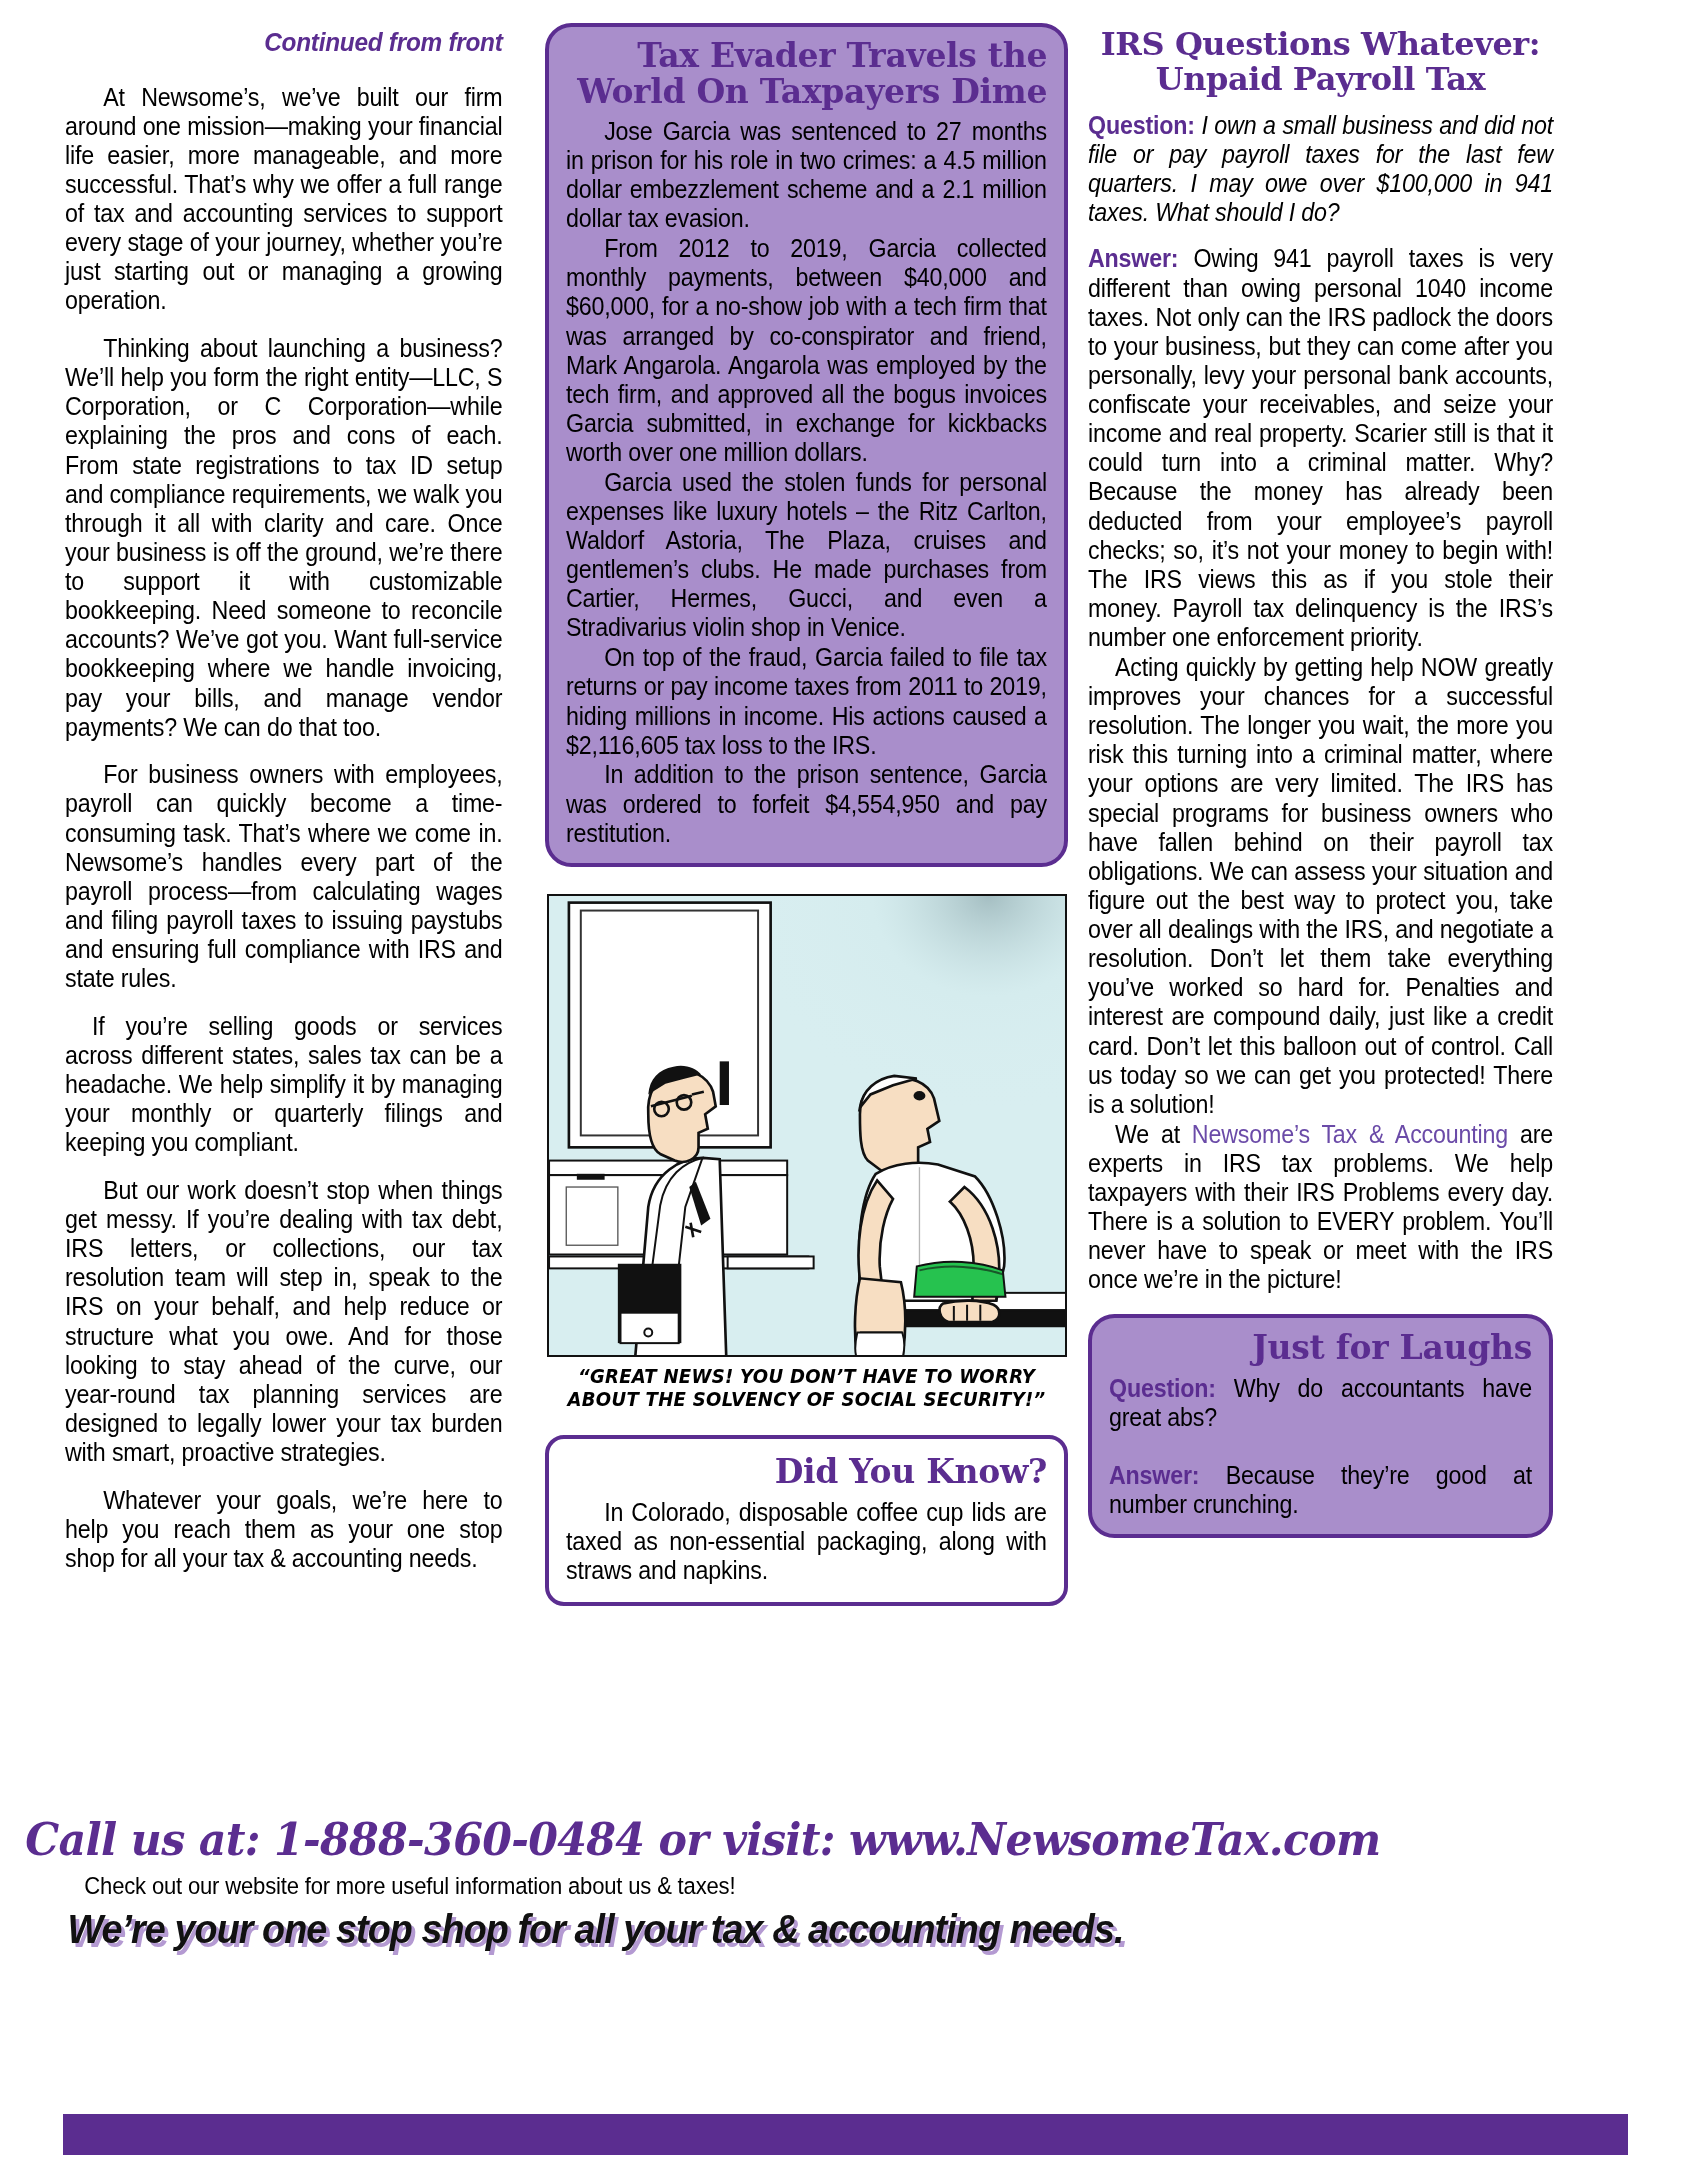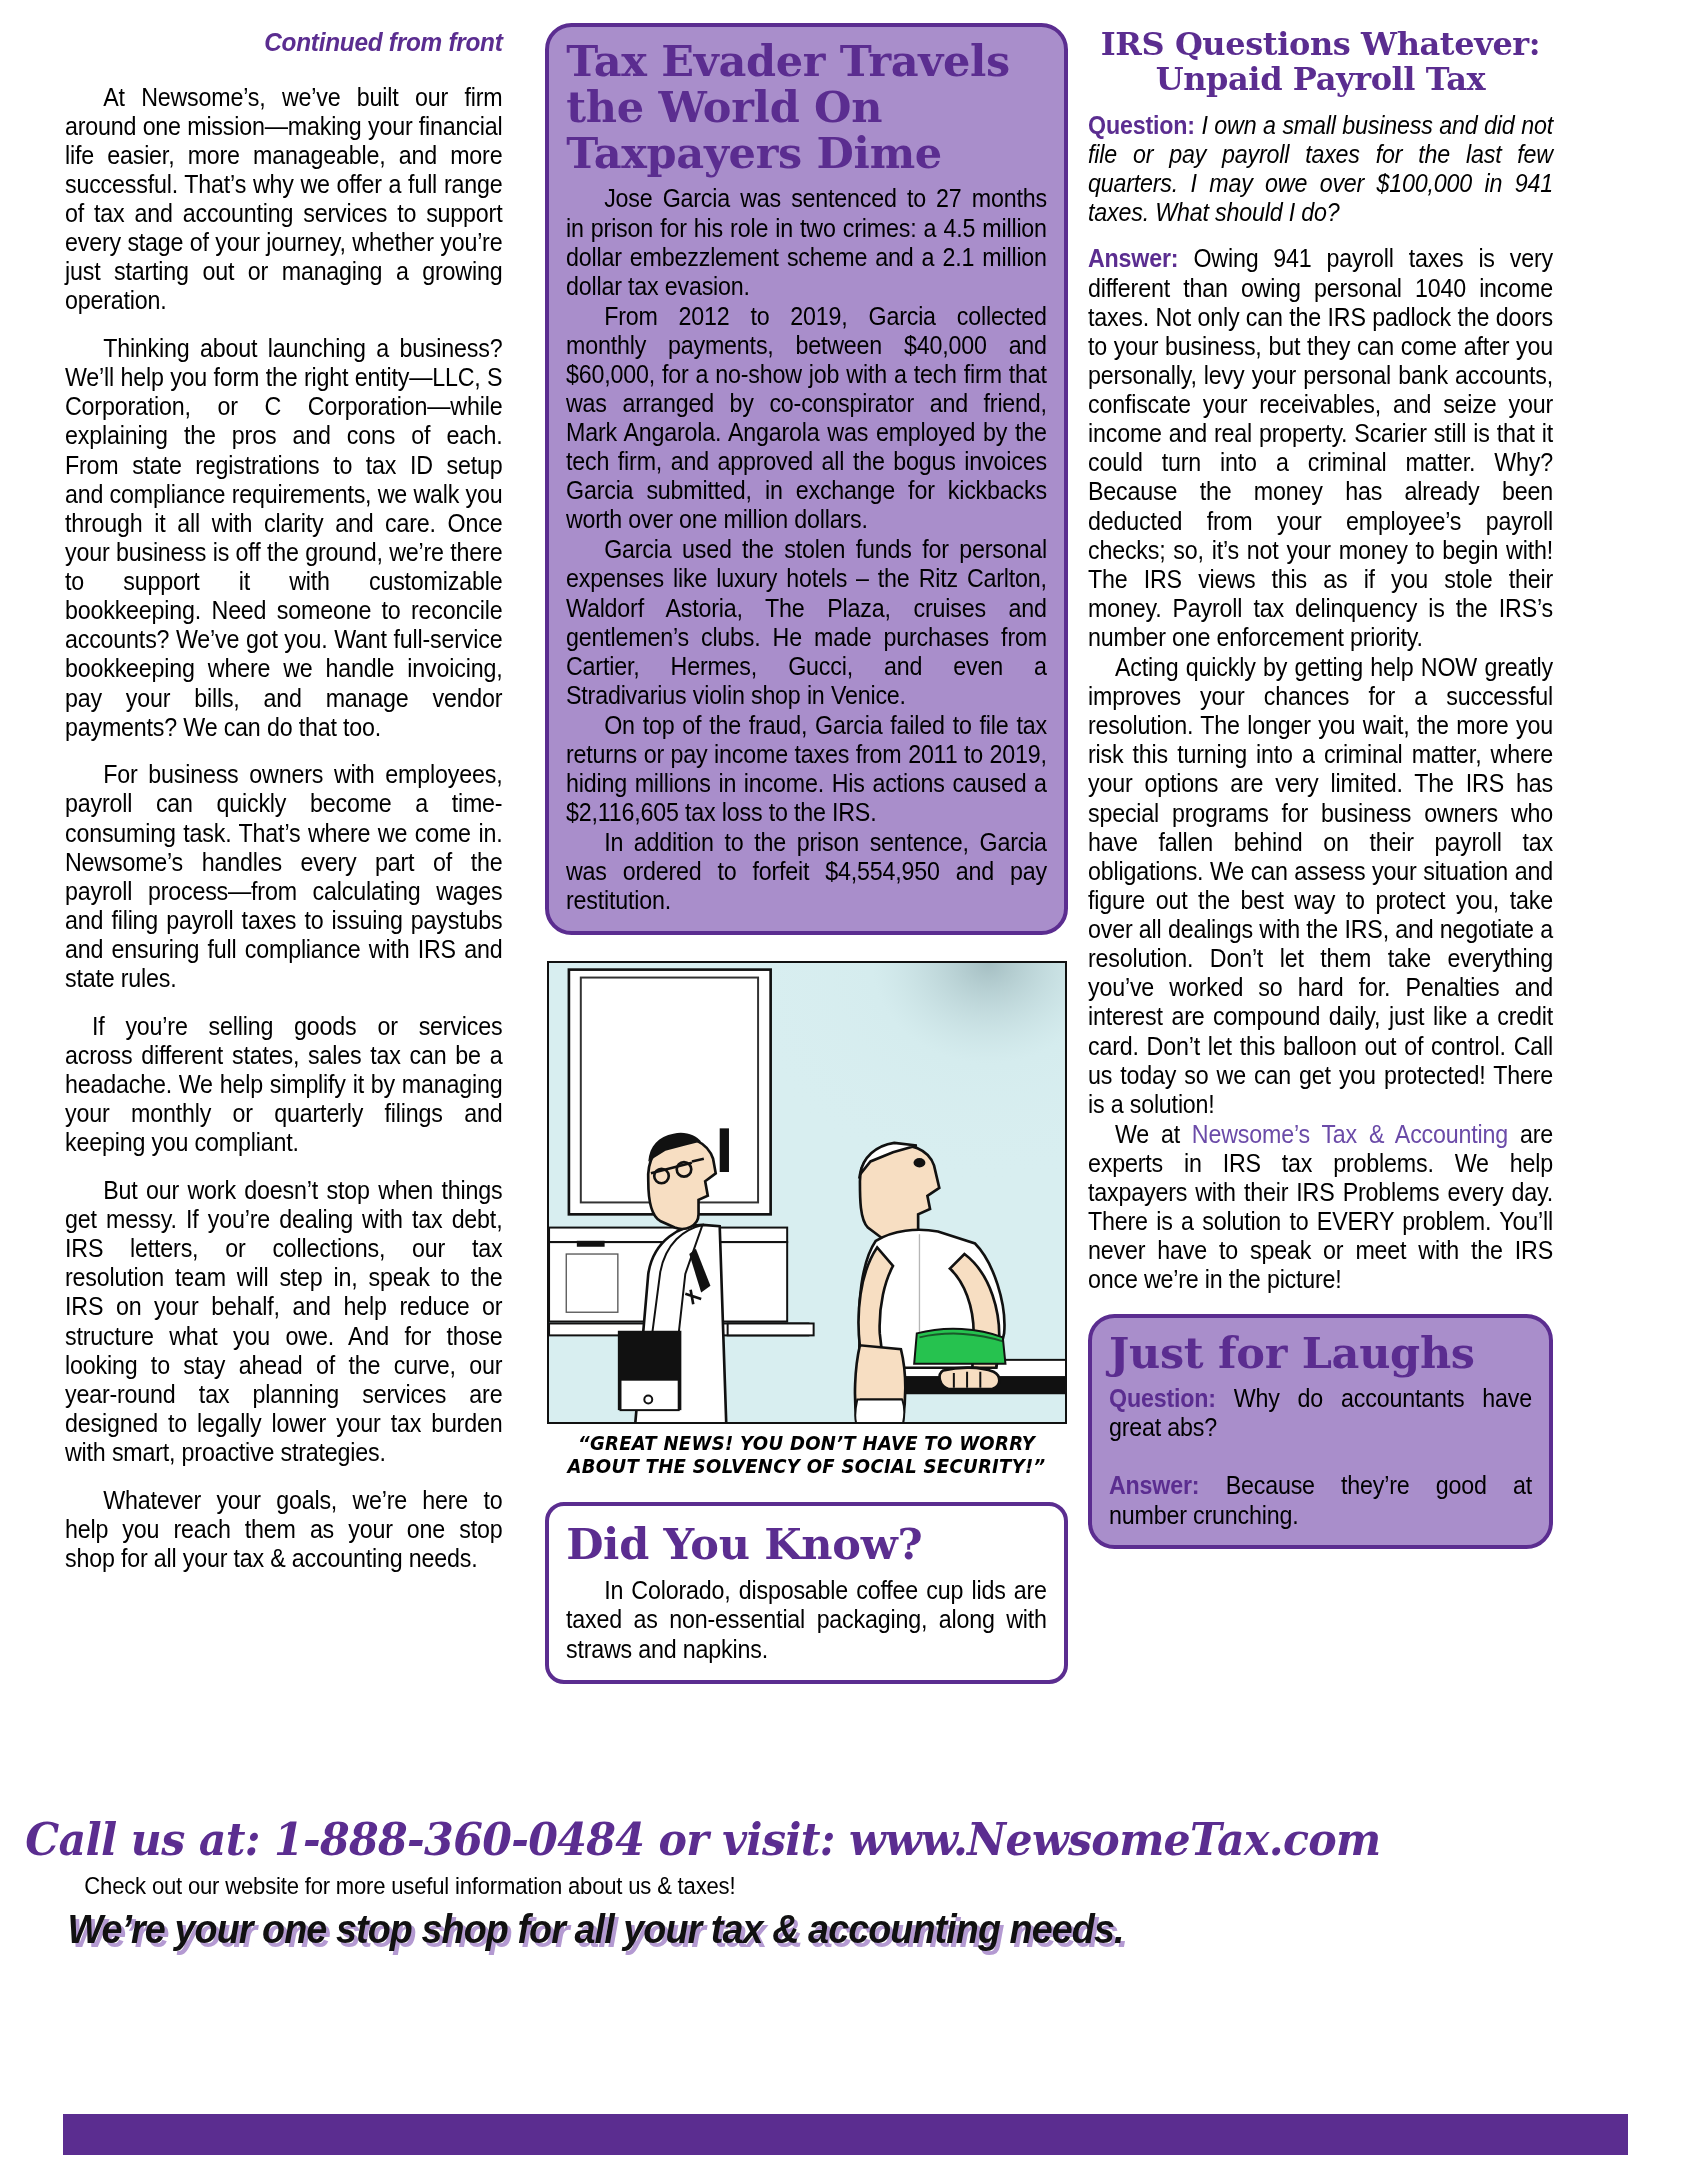--- a/index.html
+++ b/index.html
@@ -82,22 +82,22 @@
     border: 4.6px solid #5b2d90;
     border-radius: 19px;
     padding: 10.6px 17px 16px 17px;
     box-sizing: border-box;
   }
 
   h2.headline {
     font-family: "DejaVu Serif", "Liberation Serif", serif;
     font-weight: bold;
     color: #5b2d90;
-    text-align: left;
-    font-size: 43px;
+    text-align: right;
+    font-size: 33px;
     line-height: 1.07;
     margin: 4px 0 9.3px 0;
     letter-spacing: -0.3px;
   }
   h2.headline.smallpad { margin: 1.3px 0 8px 0; }
 
   h2.headline-plain {
     font-family: "DejaVu Serif", "Liberation Serif", serif;
     font-weight: bold;
     color: #5b2d90;

